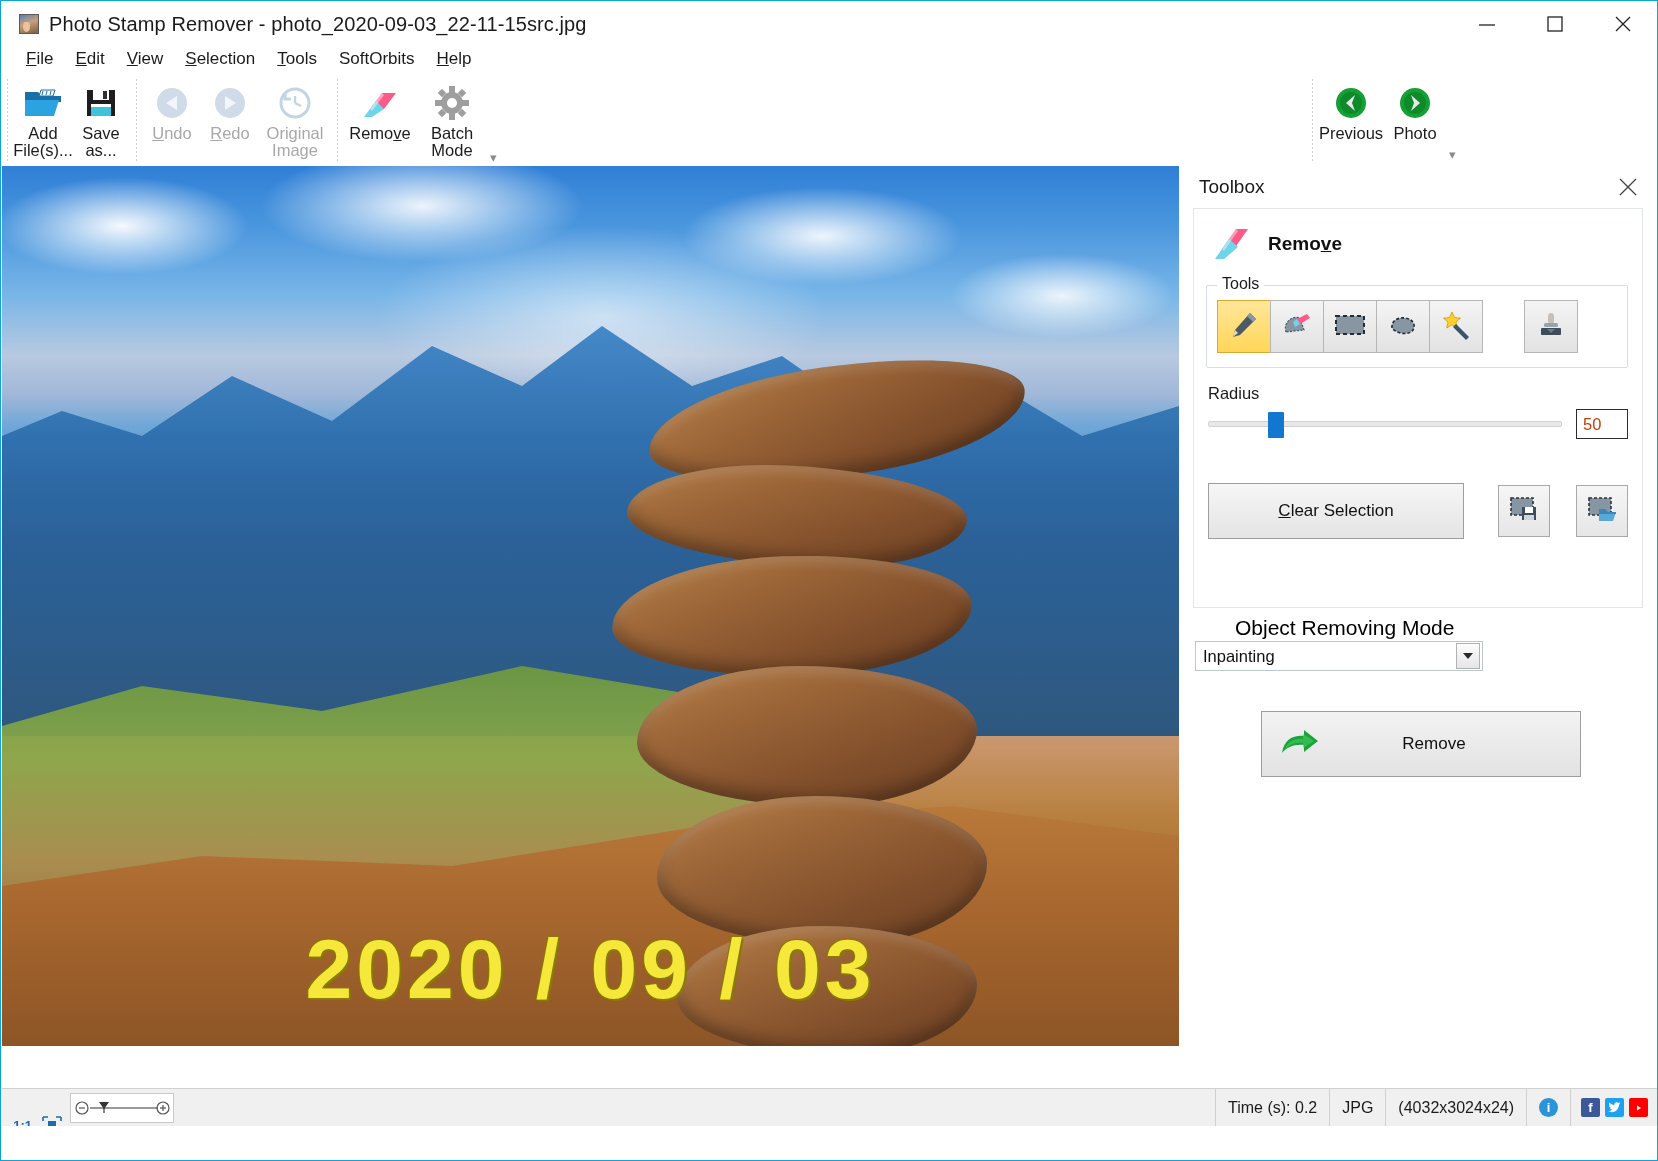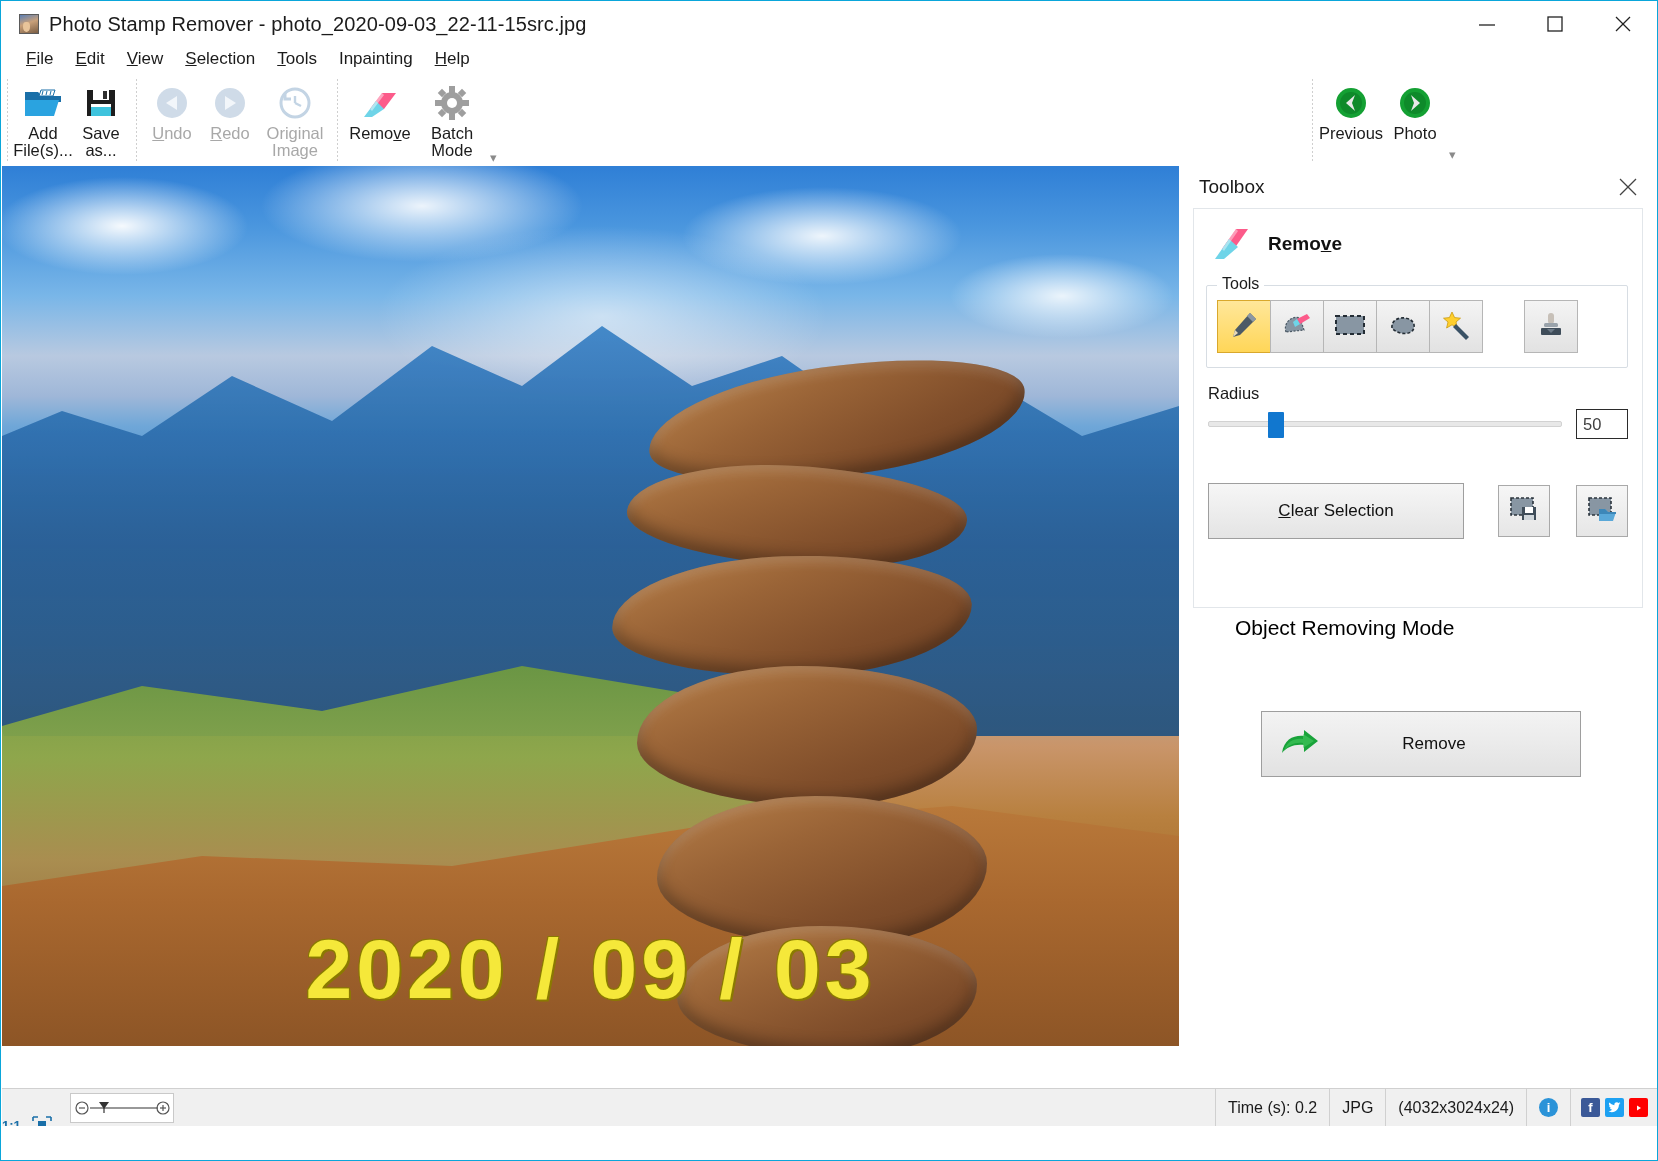--- a/index.html
+++ b/index.html
@@ -213,21 +213,21 @@
   }
   .slider-track {
     width:100%; height: 6px; background:#e8e8e8; border:1px solid #d2d2d2; border-radius:2px;
   }
   .slider-thumb {
     position:absolute; left: 17%; top: 0px; width: 16px; height: 26px;
     background:#1177cf; border-radius:1px;
   }
   .radius-box {
     width: 52px; height: 30px; border:1px solid #2b2b2b; background:#fff;
-    font-size: 16.5px; color:#404040; display:flex; align-items:center; padding-left:6px;
+    font-size: 16.5px; color:#c2410c; display:flex; align-items:center; padding-left:6px;
     margin-left: 14px;
   }
 
   .clear-row { display:flex; align-items:center; padding: 44px 14px 0 14px; }
   .clear-btn {
     width: 256px; height: 56px; border:1px solid #9e9e9e;
     background: linear-gradient(#f6f6f6,#e4e4e4);
     display:flex; align-items:center; justify-content:center;
     font-size: 17px; color:#111;
   }
@@ -259,21 +259,21 @@
   }
   .remove-btn .arrow-ic { width: 44px; height: 34px; margin-left: 16px; }
   .remove-btn .rb-txt { flex:1 1 auto; text-align:center; font-size:17px; color:#111; padding-right: 34px; }
 
   
   .statusbar {
     position:absolute; left:1px; top:1087px; width:1656px; height: 38px;
     background:#f0f0f0; border-top:1px solid #d0d0d0;
     display:flex; align-items:center;
   }
-  .sb-icon { width: 30px; height: 30px; display:flex; align-items:center; justify-content:flex-start;margin-top:35px; }
+  .sb-icon { width: 30px; height: 30px; display:flex; align-items:center; justify-content:flex-end;margin-top:35px; }
   .sb-zoom {
     width: 104px; height: 30px; border:1px solid #c9c9c9; background:#fff;
     display:flex; align-items:center; justify-content:center; margin-left:8px;
   }
   .sb-spacer { flex:1 1 auto; }
   .sb-cell {
     height: 38px; display:flex; align-items:center; padding: 0 12px;
     border-left:1px solid #d0d0d0; font-size: 16px; color:#1b1b1b; white-space:nowrap;
   }
   .sb-social { display:flex; align-items:center; gap:5px; padding: 0 10px; }
@@ -317,21 +317,21 @@
       </div>
     </div>
   </div>
 
   <div class="menubar">
     <div class="menu-item"><u>F</u><span>ile</span></div>
     <div class="menu-item"><u>E</u>dit</div>
     <div class="menu-item"><u>V</u>iew</div>
     <div class="menu-item"><u>S</u>election</div>
     <div class="menu-item"><u>T</u>ools</div>
-    <div class="menu-item">Inpainting</div>
+    <div class="menu-item">SoftOrbits</div>
     <div class="menu-item"><u>H</u>elp</div>
   </div>
 
   <div class="toolbar">
     <div class="tb-sep"></div>
 
     <div class="tb-btn">
       <div class="ic">
         <svg width="40" height="34" viewBox="0 0 40 34">
           <path d="M2 6 h13 l4 4 h19 v6 H2 Z" fill="#1a6fa8"></path>
@@ -594,20 +594,28 @@
               <rect x="2" y="2" width="22" height="17" fill="#8896a3" stroke="#2b343c" stroke-width="1.6" stroke-dasharray="3 2"></rect>
               <path d="M12 13 h6 l3 3 h8 l-3 9 H12 Z" fill="#5aa8d8"></path>
               <path d="M12 13 h6 l3 3 h8 v2 H12 Z" fill="#3d87b8"></path>
             </svg>
           </span>
         </div>
       </div>
     </div>
 
     <div class="orm-label">Object Removing Mode</div>
+    <div class="orm-select">
+      <div class="orm-value">Inpainting</div>
+      <div class="orm-arrow">
+        <svg width="12" height="8" viewBox="0 0 12 8">
+            <path d="M1 1 L6 7 L11 1 Z" fill="#2a2a2a"></path>
+          </svg>
+      </div>
+    </div>
 
     <div class="remove-btn">
       <div class="arrow-ic">
         <svg width="44" height="34" viewBox="0 0 44 34">
           <path d="M4 26 C6 12 16 8 26 9 L26 3 L40 14 L26 25 L26 18 C16 17 9 20 4 26 Z" fill="#19a33a"></path>
           <path d="M6 24 C9 14 17 11 25 12 L25 7 L36 14 L25 21 L25 16 C17 15 10 18 6 24 Z" fill="#44c95f" opacity=".6"></path>
         </svg>
       </div>
       <div class="rb-txt">Remove</div>
     </div>

